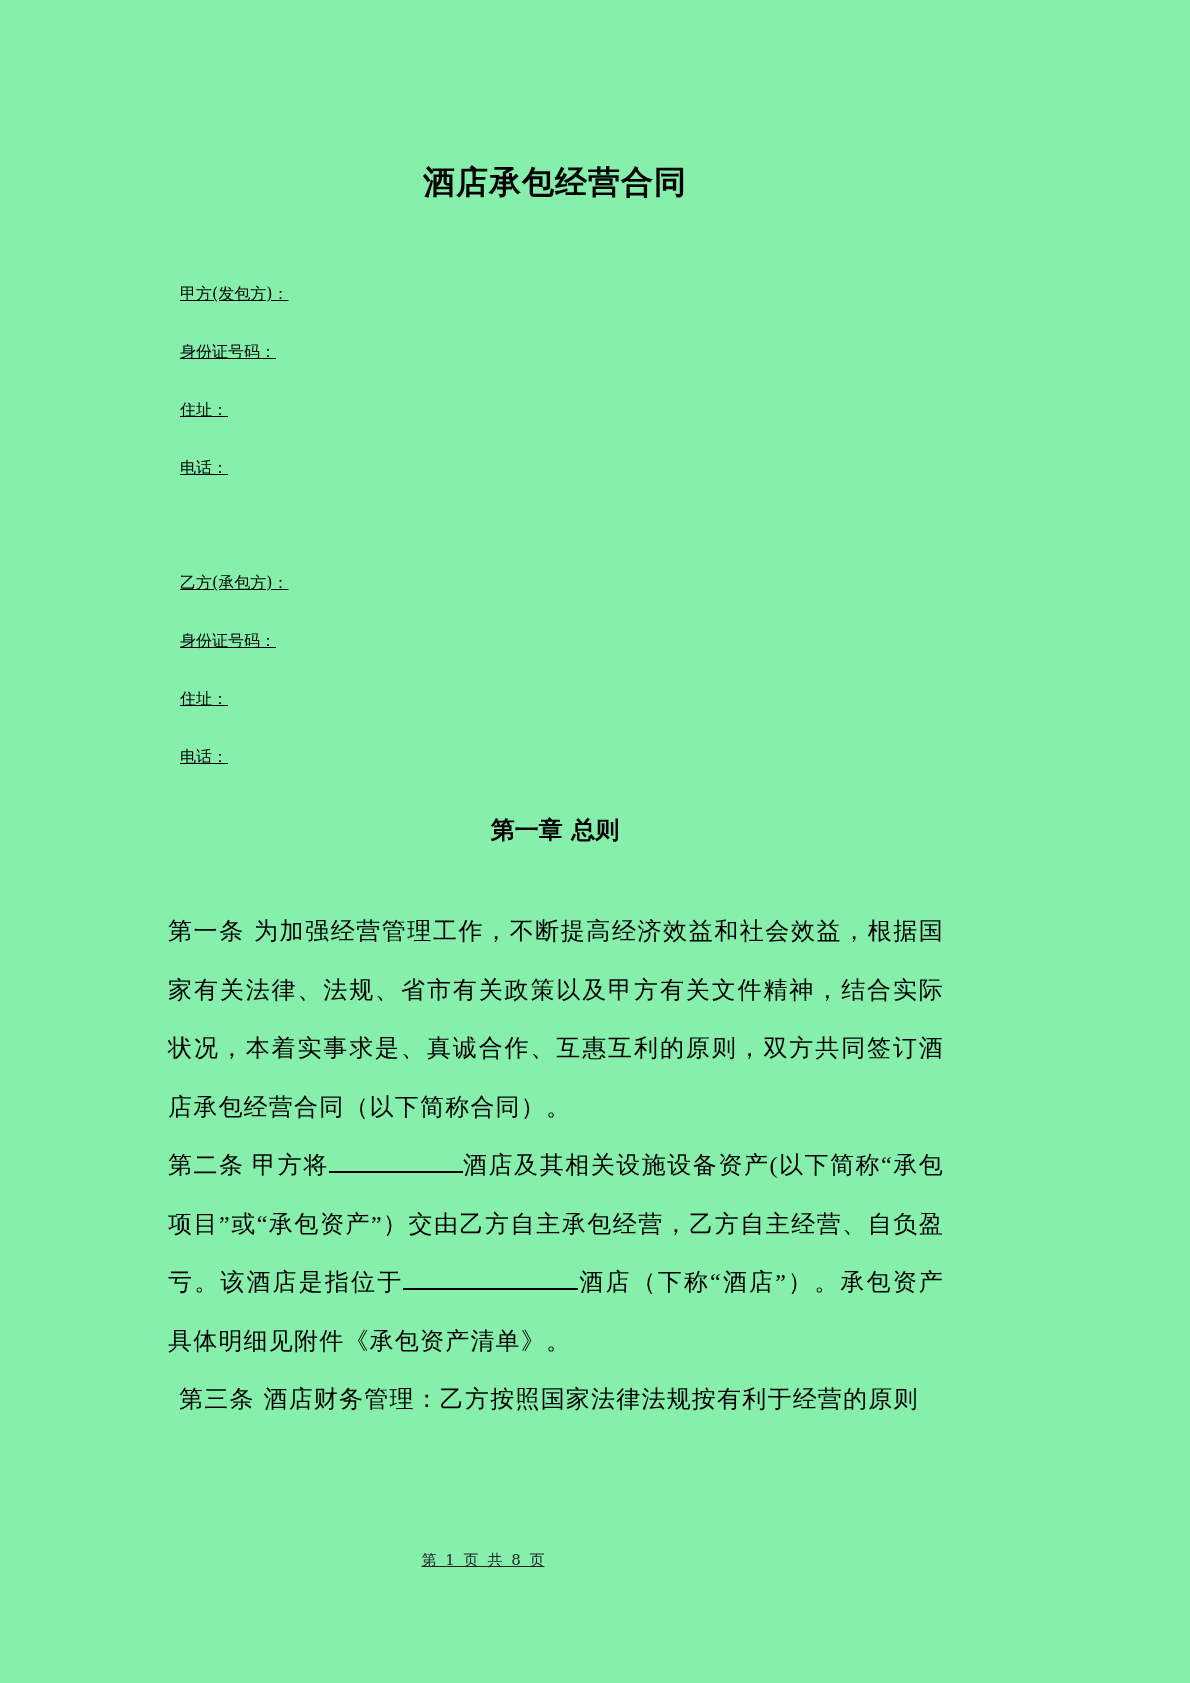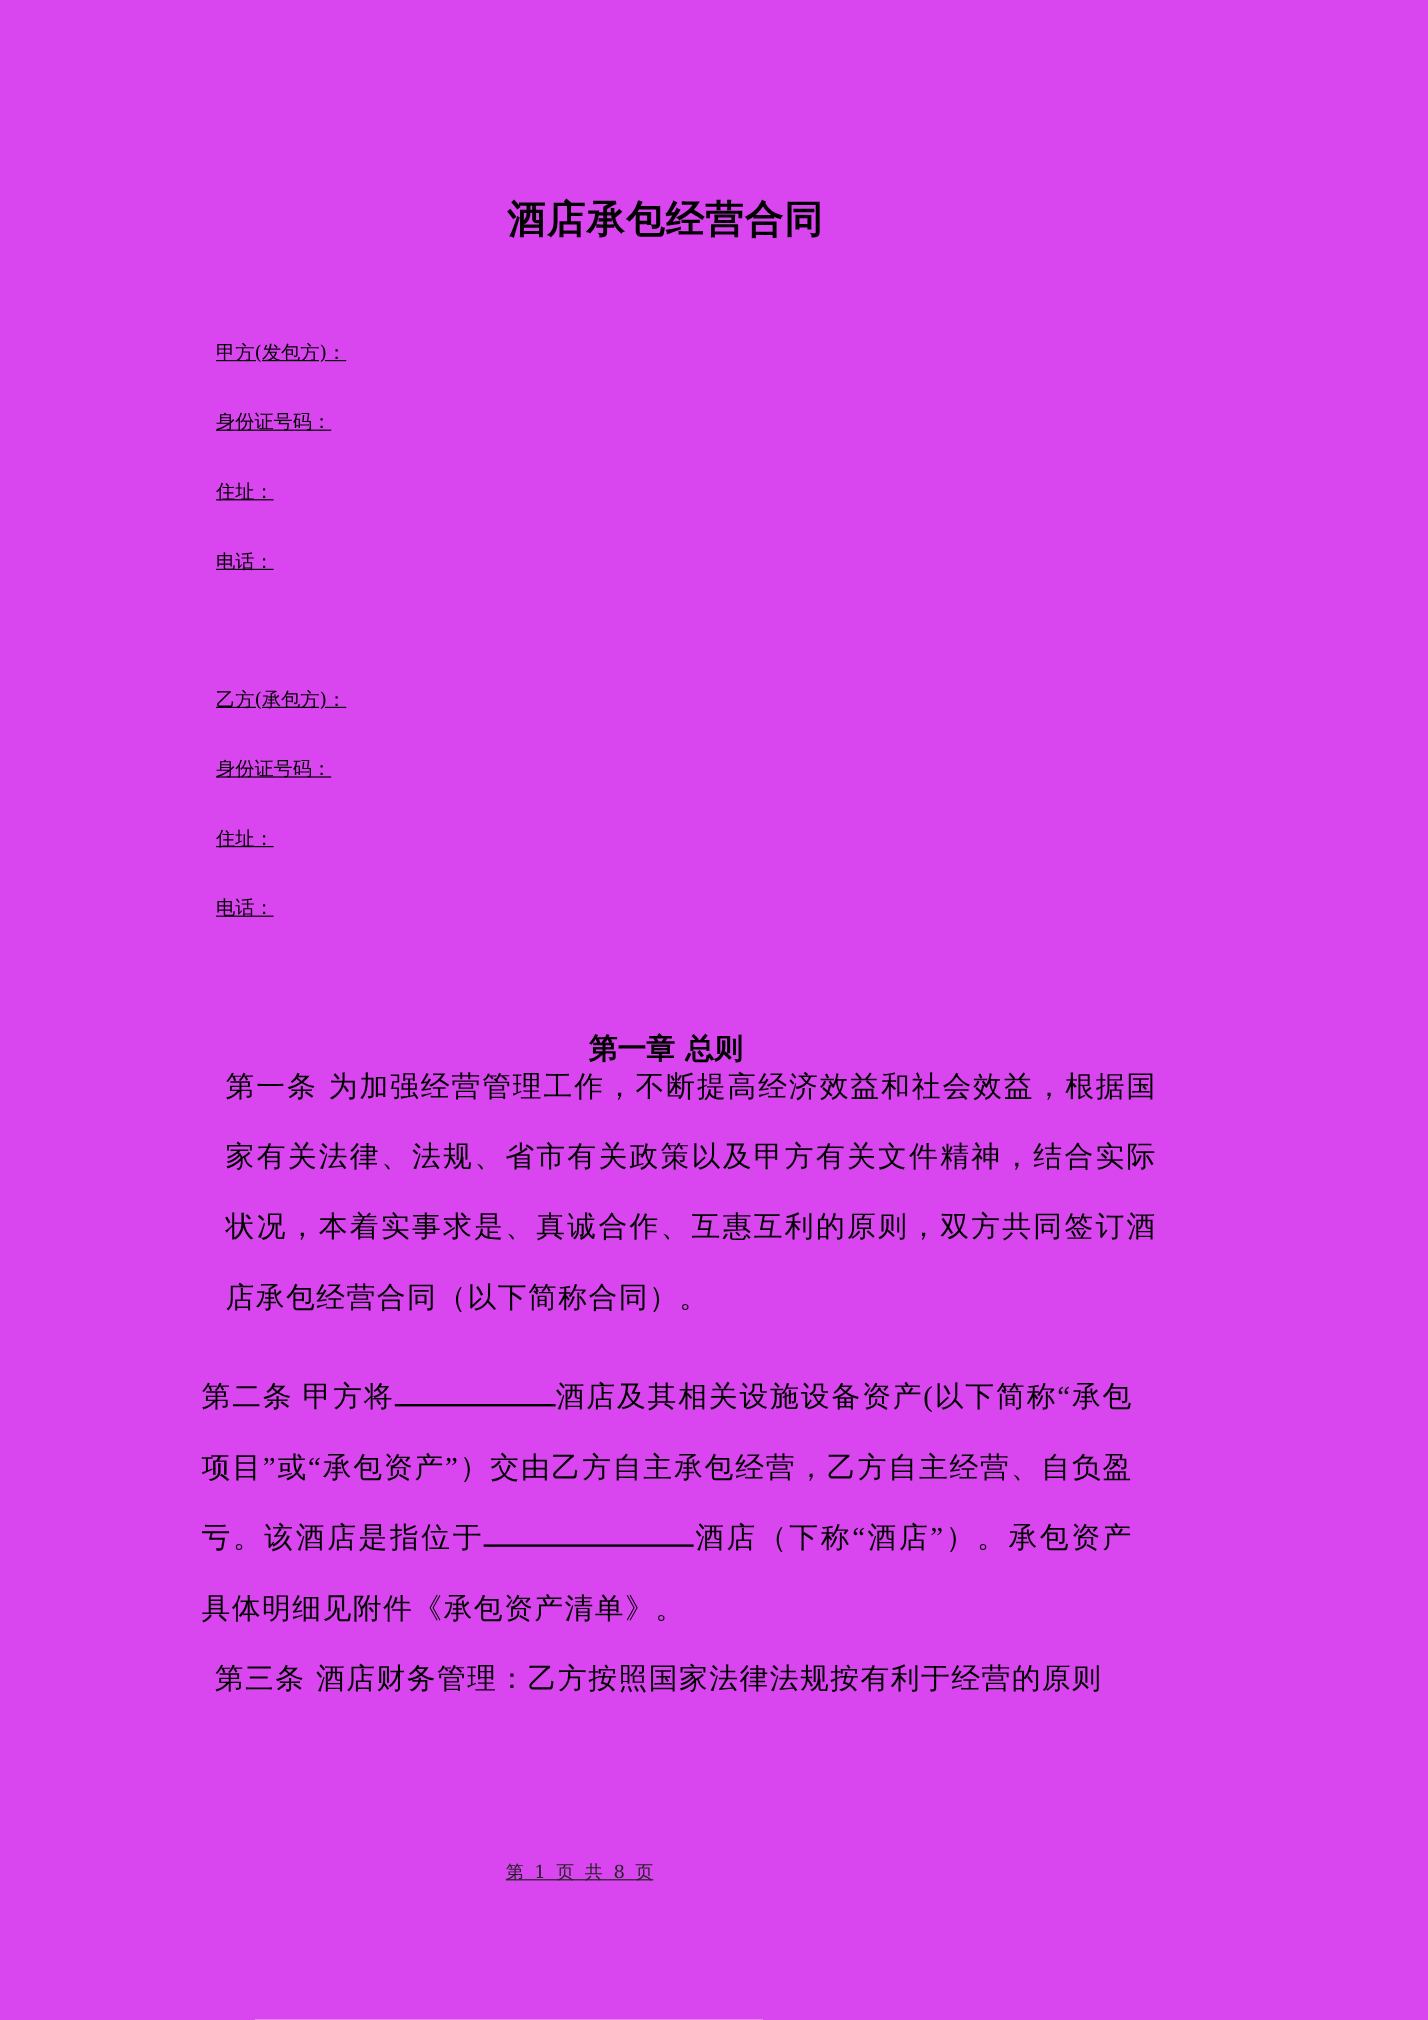--- a/index.html
+++ b/index.html
@@ -13,21 +13,21 @@
       position: relative;
       overflow: hidden;
       font-family: "DejaVu Serif", "Liberation Serif", serif;
       color: #000000;
     }
     .page {
       position: absolute;
       left: 0; top: 0;
       width: 1190px;
       height: 1683px;
-      background: #d946ef;
+      background: #86efac;
     }
     .title {
       position: absolute;
       left: 0;
       width: 1110px;
       top: 162px;
       text-align: center;
       font-size: 32px;
       font-weight: bold;
       letter-spacing: 1px;
@@ -38,21 +38,21 @@
       left: 180px;
       font-size: 16px;
       line-height: 32px;
       white-space: nowrap;
       text-decoration: underline;
     }
     .chapter {
       position: absolute;
       left: 0;
       width: 1110px;
-      top: 858px;
+      top: 814px;
       text-align: center;
       font-size: 24px;
       font-weight: bold;
       line-height: 32px;
     }
     .para {
       position: absolute;
       left: 168px;
       width: 776px;
       font-size: 24px;
@@ -93,21 +93,21 @@
   <div class="line" style="top:394px;">住址：</div>
   <div class="line" style="top:452px;">电话：</div>
 
   <div class="line" style="top:567px;">乙方(承包方)：</div>
   <div class="line" style="top:625px;">身份证号码：</div>
   <div class="line" style="top:683px;">住址：</div>
   <div class="line" style="top:741px;">电话：</div>
 
   <div class="chapter">第一章  总则</div>
 
-  <div class="para" style="top:876px;margin-left:20px;">第一条  为加强经营管理工作，不断提高经济效益和社会效益，根据国家有关法律、法规、省市有关政策以及甲方有关文件精神，结合实际状况，本着实事求是、真诚合作、互惠互利的原则，双方共同签订酒店承包经营合同（以下简称合同）。</div>
+  <div class="para" style="top:902px;">第一条  为加强经营管理工作，不断提高经济效益和社会效益，根据国家有关法律、法规、省市有关政策以及甲方有关文件精神，结合实际状况，本着实事求是、真诚合作、互惠互利的原则，双方共同签订酒店承包经营合同（以下简称合同）。</div>
 
   <div class="para" style="top:1136px;font-family:Liberation Serif, serif;">
     <span>第二条  甲方将</span><span class="blank b1"></span><span>酒店及其相关设施设备资产(以下简称“承包项目”或“承包资产”）交由乙方自主承包经营，乙方自主经营、自负盈亏。该酒店是指位于</span><span class="blank b2"></span><span>酒店（下称“酒店”）。承包资产具体明细见附件《承包资产清单》。</span>
   </div>
 
   <div class="para" style="top:1370px;margin-left:11px;">第三条  酒店财务管理：乙方按照国家法律法规按有利于经营的原则</div>
 
   <div class="footer">第 1 页 共 8 页</div>
 
 </div>

